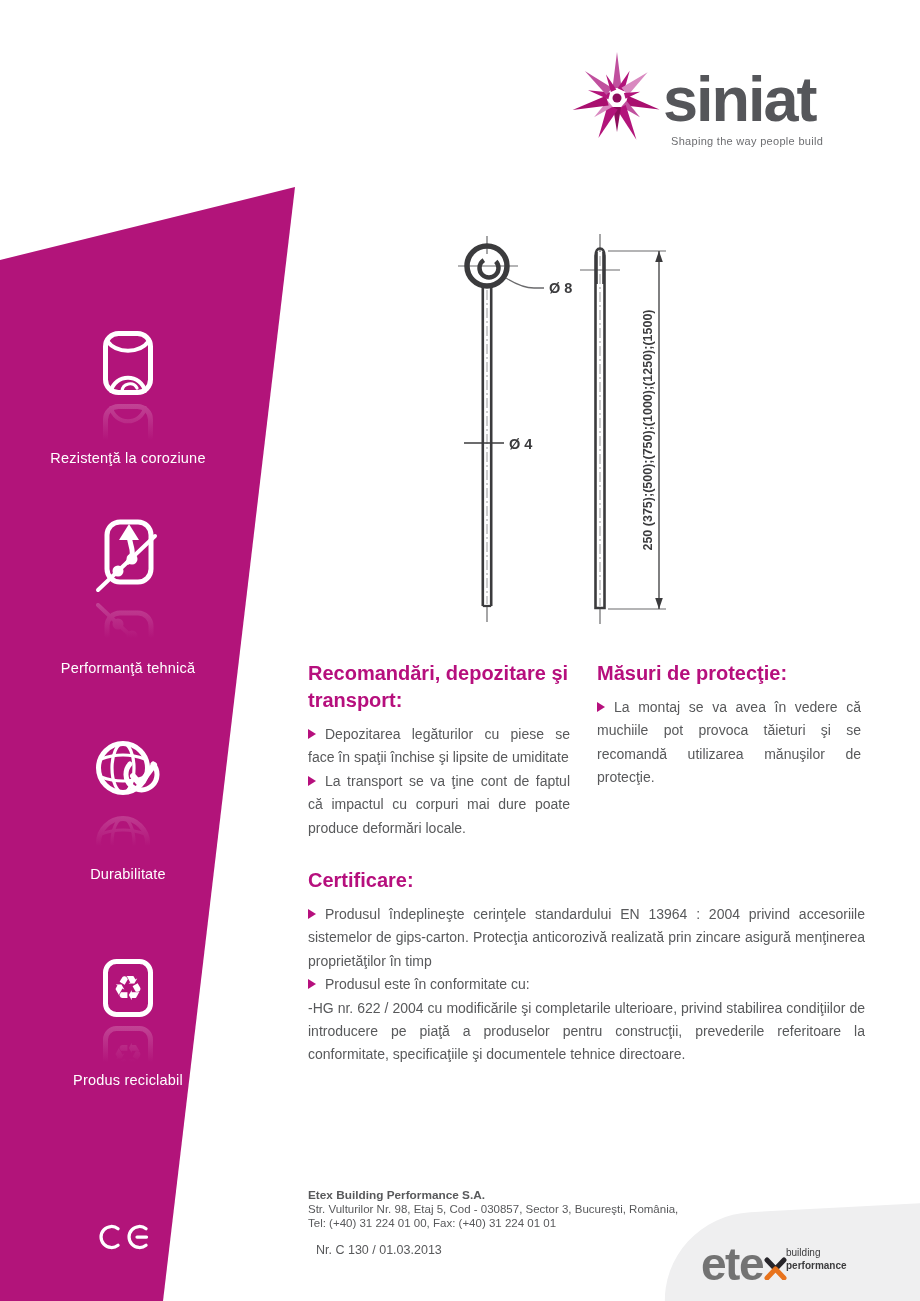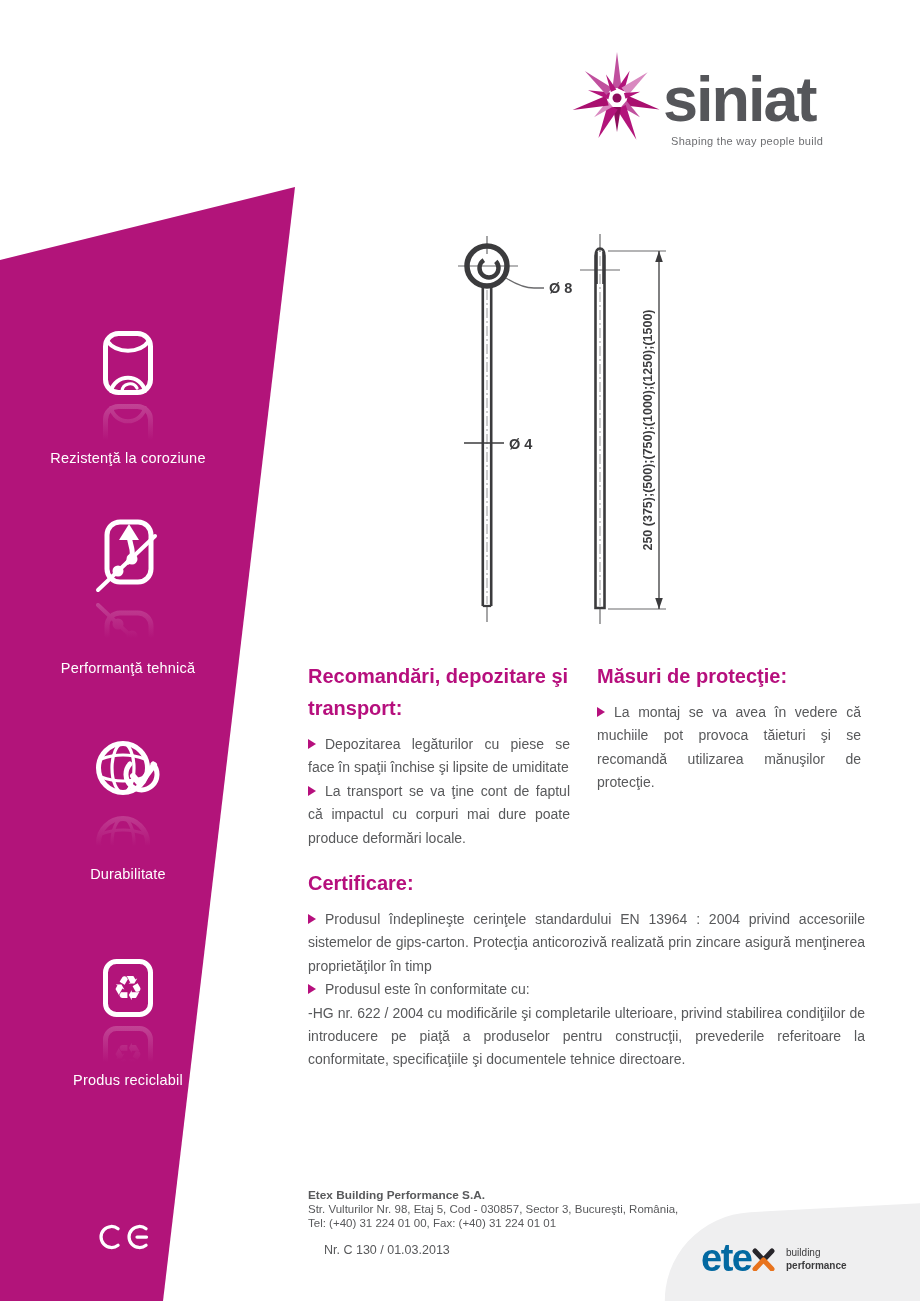--- a/index.html
+++ b/index.html
@@ -16,37 +16,37 @@
   .refl-wrap svg { transform:scaleY(-1); opacity:.38; display:block; margin:0 auto; }
   .refl-fade { position:absolute; left:-20px; right:-20px; top:0; bottom:0;
     background:linear-gradient(to bottom, rgba(178,20,122,.45), #b2147a 88%); }
   .feature-label { color:#ffffff; font-size:14.5px; line-height:19px; letter-spacing:.2px; }
 
   
   .siniat-word { left:663px; top:63px; font-size:63px; font-weight:bold; letter-spacing:-2px; color:#55565a; }
   .siniat-tag { left:671px; top:135px; font-size:11px; color:#6d6e71; letter-spacing:.3px; }
 
   
-  .h-mag { color:#b60f7d; font-size:20px; font-weight:bold; line-height:32px; margin-bottom:9px; }
+  .h-mag { color:#b60f7d; font-size:20px; font-weight:bold; line-height:27px; margin-bottom:9px; }
   .body-col { font-size:14px; color:#58595b; line-height:23.4px; text-align:justify; }
   p.bullet { margin:0; }
   p.bullet::before { content:""; display:inline-block; width:0; height:0;
     border-left:8px solid #b60f7d; border-top:5px solid transparent; border-bottom:5px solid transparent;
     margin-right:9px; }
   p.plain { margin:0; }
 
   
   .foot { color:#58595b; font-size:11.5px; line-height:14px; }
   .foot b { font-size:11.8px; }
   .docnum { color:#58595b; font-size:12.5px; }
 
   
   .etex-card { left:660px; top:1203px; width:266px; height:104px; background:#efeff0;
     border-top-left-radius:90px 88px; transform:rotate(-3deg); transform-origin:100% 0; }
-  .etex-word { left:701px; top:1237px; font-size:38px; font-weight:bold; letter-spacing:-1.5px; color:#0369a1; }
+  .etex-word { left:701px; top:1237px; font-size:46px; font-weight:bold; letter-spacing:-1.5px; color:#737373; }
   .etex-sub { left:786px; top:1247px; font-size:10px; line-height:12.5px; color:#3c3c3e; }
 </style>
 </head>
 <body>
 
 <div class="abs sidebar"></div>
 
 <div class="feature" style="top:330px;">
   <div class="icon-box">
     <svg width="52" height="66" viewBox="0 0 52 66">
@@ -240,21 +240,21 @@
     <p class="bullet">Produsul este în conformitate cu:</p>
     <p class="plain">-HG nr. 622 / 2004 cu modificările şi completarile ulterioare, privind stabilirea condiţiilor de introducere pe piaţă a produselor pentru construcţii, prevederile referitoare la conformitate, specificaţiile şi documentele tehnice directoare.</p>
   </div>
 </div>
 
 <div class="abs foot" style="left:308px; top:1188px;">
   <b>Etex Building Performance S.A.</b><br>
   <span>Str. Vulturilor Nr. 98, Etaj 5, Cod - 030857, Sector 3, Bucureşti, România,</span><br>
   <span>Tel: (+40) 31 224 01 00, Fax: (+40) 31 224 01 01</span>
 </div>
-<div class="abs docnum" style="left:324px; top:1243px;text-align:right;">Nr. C 130 / 01.03.2013</div>
+<div class="abs docnum" style="left:316px; top:1243px;text-align:right;">Nr. C 130 / 01.03.2013</div>
 
 <div class="abs etex-card"></div>
 <div class="abs etex-word">
   <span>ete</span><svg width="23" height="27" viewBox="0 0 23 27" style="margin-left:1px;">
     <polyline points="3,7 11.5,16 20,7" fill="none" stroke="#27252a" stroke-width="5" stroke-linecap="round" stroke-linejoin="round"></polyline>
     <polyline points="3,25 11.5,16 20,25" fill="none" stroke="#e8731d" stroke-width="5" stroke-linecap="round" stroke-linejoin="round"></polyline>
   </svg>
 </div>
 <div class="abs etex-sub">
   <div>building</div>

